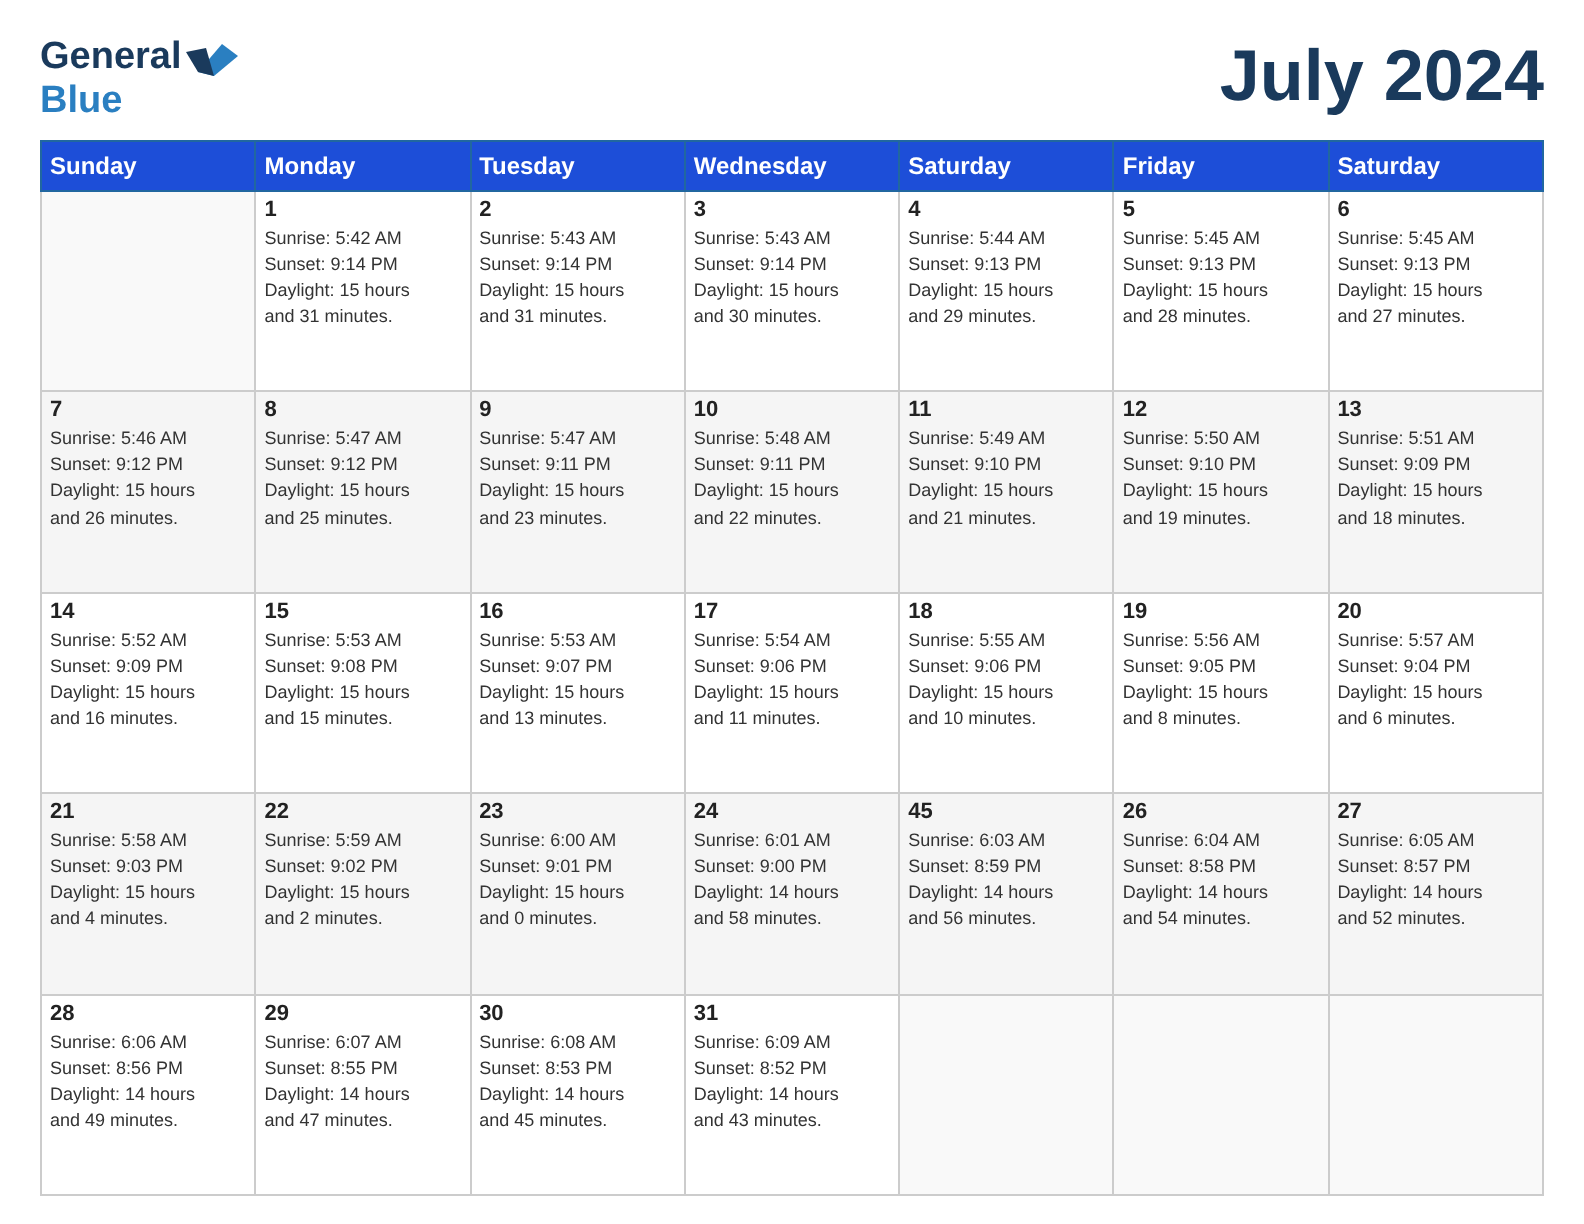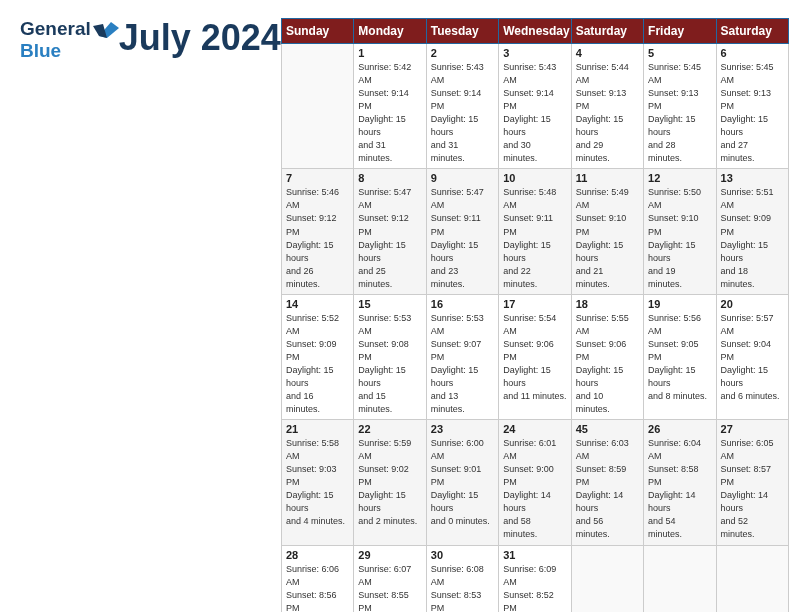--- a/index.html
+++ b/index.html
@@ -6,23 +6,23 @@
     body {
       width: 792px;
       height: 612px;
       background: #fff;
       font-family: Arial, sans-serif;
       overflow: hidden;
     }
     .page {
       width: 792px;
       height: 612px;
-      padding: 18px 3px 14px 20px;
-      display: flex;
-      flex-direction: row;
+      padding: 18px 20px 14px 20px;
+      display: flex;
+      flex-direction: column;
     }
     .header {
       display: flex;
       justify-content: space-between;
       align-items: flex-start;
       margin-bottom: 8px;
     }
     .logo {
       display: flex;
       flex-direction: column;
@@ -47,21 +47,21 @@
       margin-top: 2px;
     }
     .calendar {
       flex: 1;
       border: 1px solid #ccc;
       border-collapse: collapse;
       width: 100%;
       table-layout: fixed;
     }
     .calendar th {
-      background: #7f1d1d;
+      background: #1d4ed8;
       color: #fff;
       font-size: 12px;
       font-weight: bold;
       padding: 5px 4px;
       border: 1px solid #2167a0;
       text-align: left;
     }
     .calendar td {
       border: 1px solid #ccc;
       vertical-align: top;

